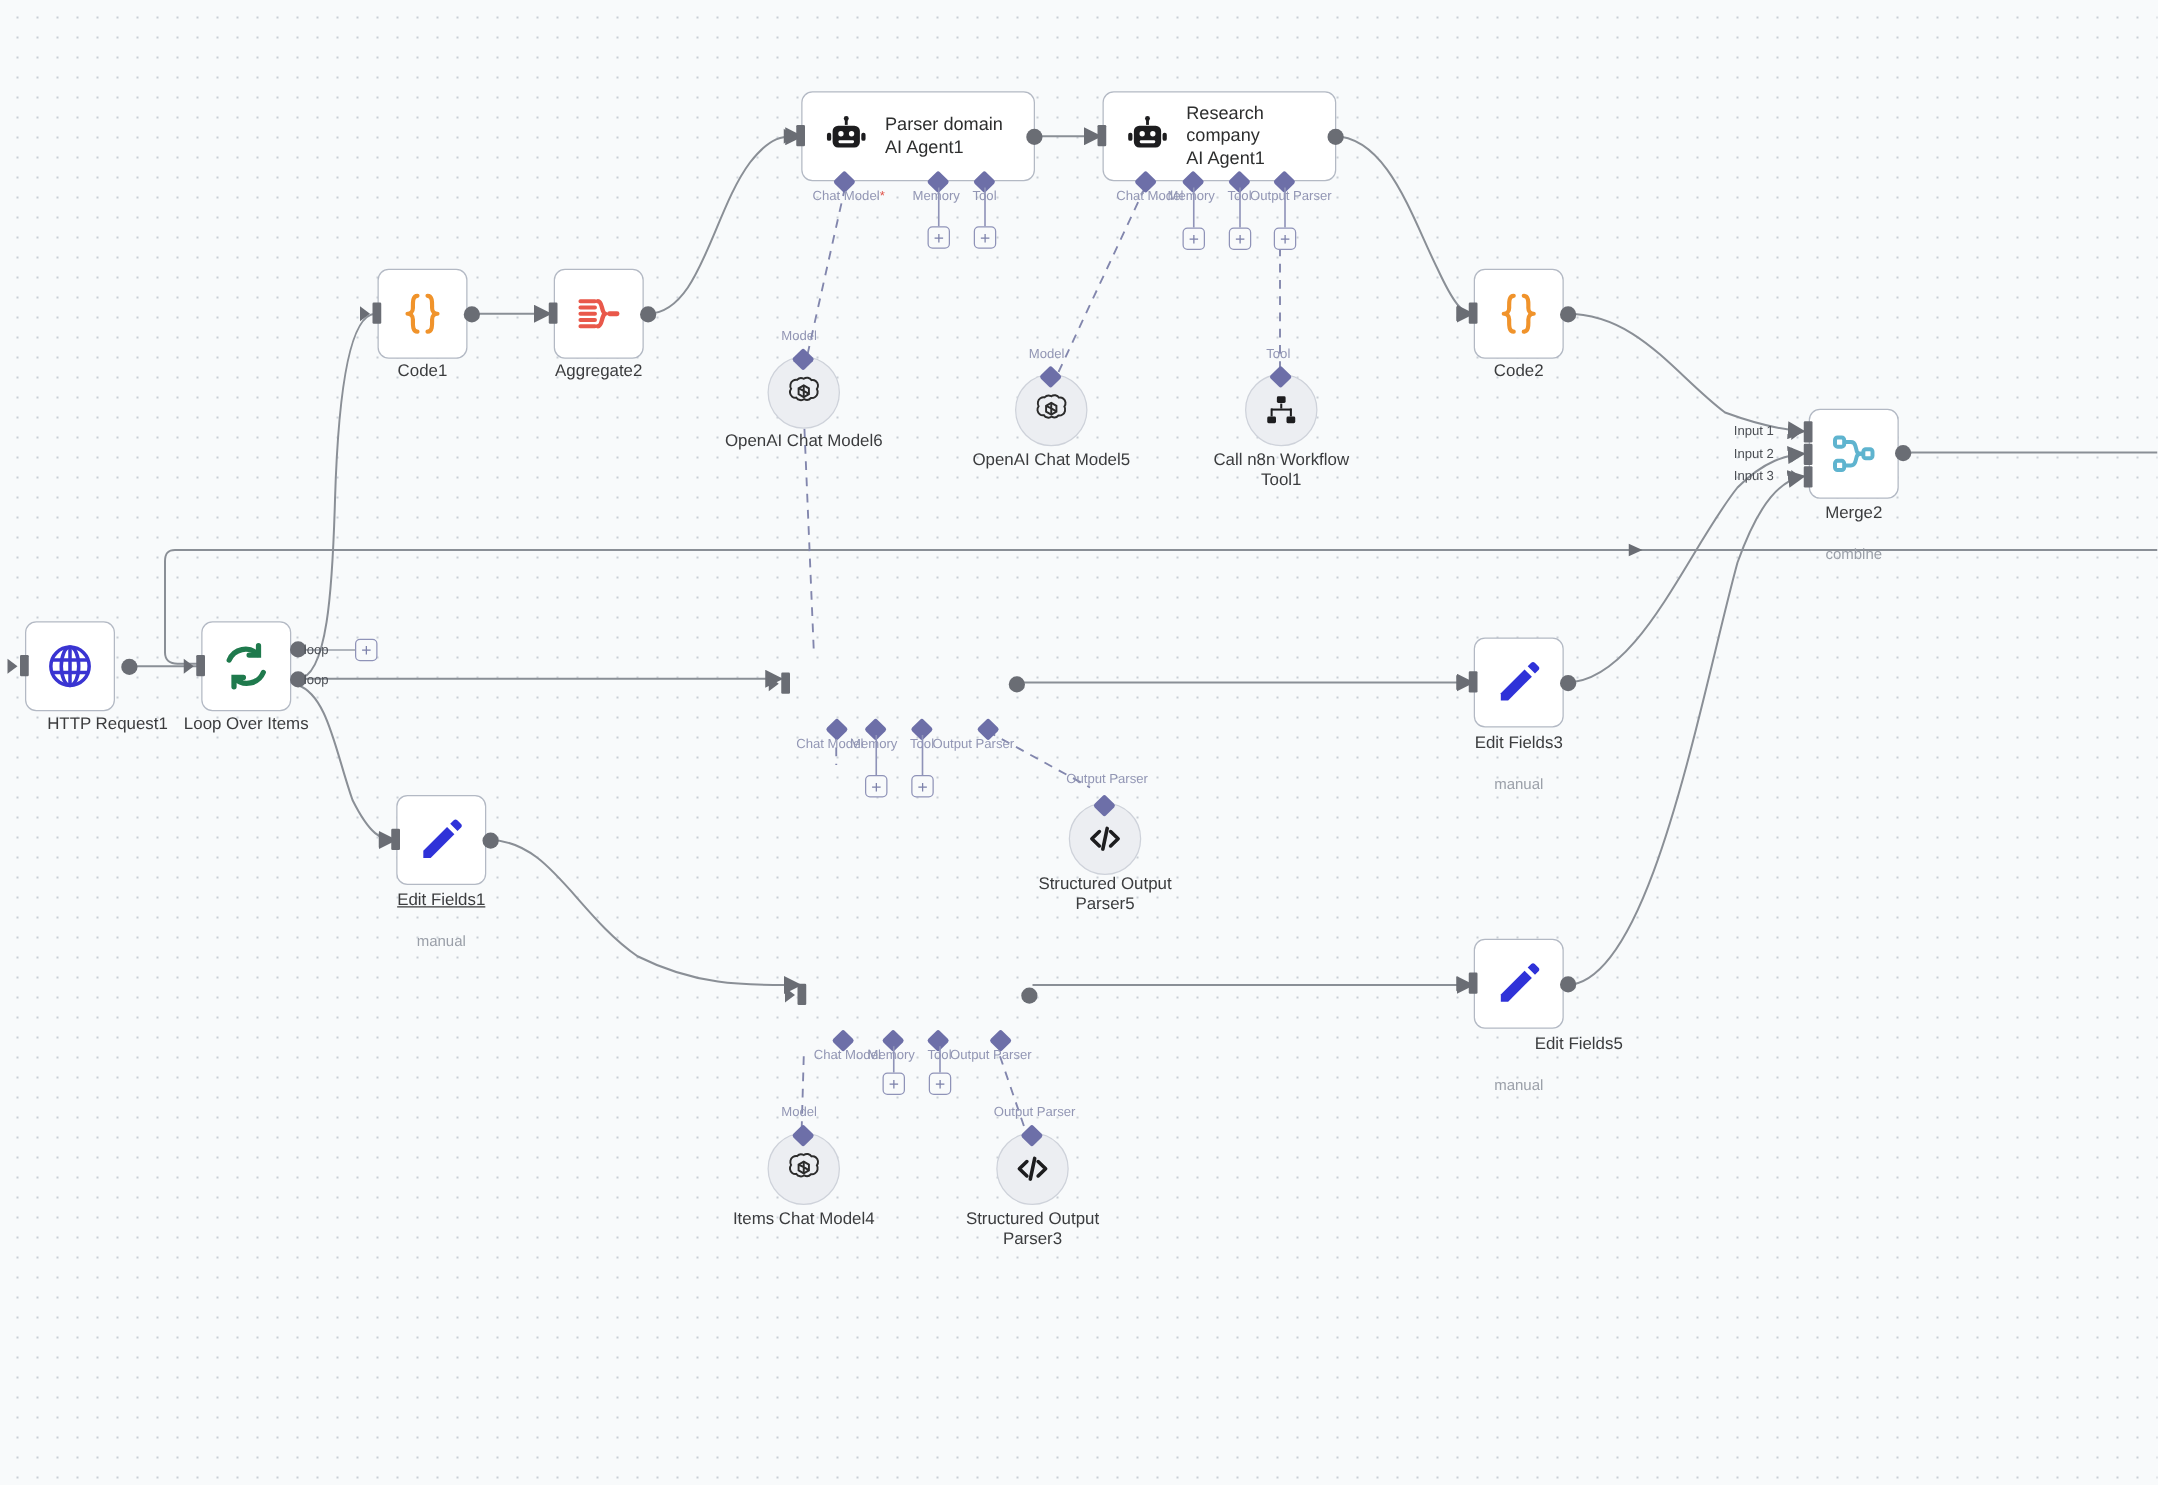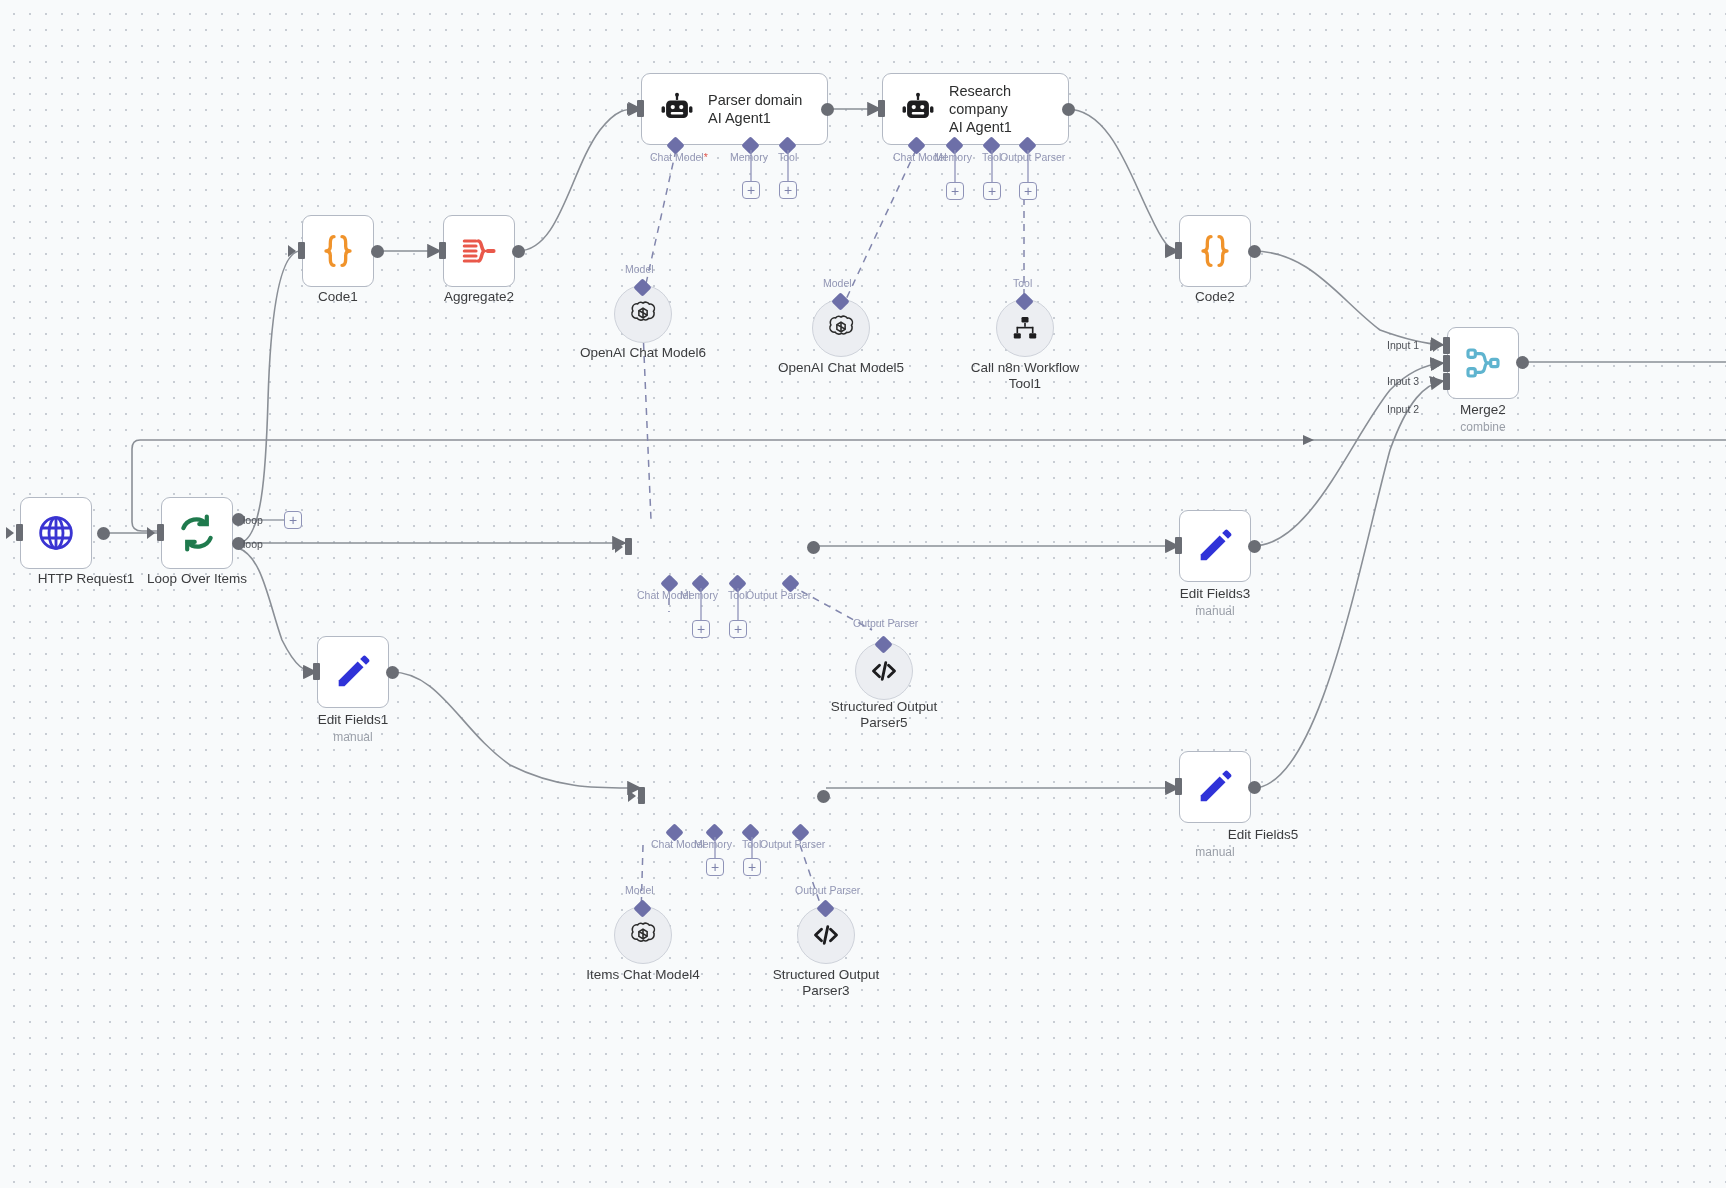--- a/index.html
+++ b/index.html
@@ -29,21 +29,21 @@
   .node.sq{width:72px;height:72px;display:flex;align-items:center;justify-content:center;}
   .node.agent{height:72px;display:flex;align-items:center;padding-left:18px;gap:14px;}
   .agent-title{
     font-size:14.5px;line-height:18px;color:#2d2e2e;white-space:pre-line;
   }
   .nodelabel{
     position:absolute;text-align:center;font-size:13.5px;color:#3b3c3e;
     white-space:pre-line;line-height:16px;
   }
   .nodesub{
-    position:absolute;text-align:center;font-size:12px;color:#9a9fa8;line-height:14px;
+    position:absolute;text-align:center;font-size:12px;color:#9a9fa8;line-height:14px;margin-top:16px;
   }
 
   
   .cnode{
     position:absolute;width:58px;height:58px;border-radius:50%;
     background:#eceef2;border:1px solid #ced2da;
     display:flex;align-items:center;justify-content:center;box-sizing:border-box;
   }
 
   
@@ -213,21 +213,21 @@
     <span>
       <svg class="icon" width="40" height="40" viewBox="0 0 24 24" fill="#2f32d8">
         <path d="M3.4 17.1 14.8 5.7l3.5 3.5L6.9 20.6H3.4z"></path>
         <path d="M16.3 4.2 18 2.5c.5-.5 1.2-.5 1.7 0l1.8 1.8c.5.5.5 1.2 0 1.7l-1.7 1.7z"></path>
       </svg>
     </span>
   </div>
   <div class="inport" style="left:313px;top:663px;"></div>
   <div class="intri" style="left:303px;top:666px;"></div>
   <div class="outdot" style="left:386px;top:666px;"></div>
-  <div class="nodelabel" style="left:267px;top:712px;width:172px;">Edit Fields1</div>
+  <div class="nodelabel" style="left:267px;top:712px;width:172px;text-decoration:underline;">Edit Fields1</div>
   <div class="nodesub" style="left:267px;top:730px;width:172px;">manual</div>
 
   <div class="node sq" style="left:1179px;top:510px;">
     <span>
       <svg class="icon" width="40" height="40" viewBox="0 0 24 24" fill="#2f32d8">
         <path d="M3.4 17.1 14.8 5.7l3.5 3.5L6.9 20.6H3.4z"></path>
         <path d="M16.3 4.2 18 2.5c.5-.5 1.2-.5 1.7 0l1.8 1.8c.5.5.5 1.2 0 1.7l-1.7 1.7z"></path>
       </svg>
     </span>
   </div>
@@ -262,21 +262,21 @@
       </svg>
     </span>
   </div>
   <div class="inport" style="left:1443px;top:337px;"></div>
   <div class="intri" style="left:1433px;top:340px;"></div>
   <div class="inport" style="left:1443px;top:355px;"></div>
   <div class="intri" style="left:1433px;top:358px;"></div>
   <div class="inport" style="left:1443px;top:373px;"></div>
   <div class="intri" style="left:1433px;top:376px;"></div>
   <div class="iolabel" style="left:1387px;top:339px;">Input 1</div>
-  <div class="iolabel" style="left:1387px;top:357px;margin-top:46px;">Input 2</div>
+  <div class="iolabel" style="left:1387px;top:357px;">Input 2</div>
   <div class="iolabel" style="left:1387px;top:375px;">Input 3</div>
   <div class="outdot" style="left:1516px;top:356px;"></div>
   <div class="nodelabel" style="left:1397px;top:402px;width:172px;">Merge2</div>
   <div class="nodesub" style="left:1397px;top:420px;width:172px;">combine</div>
 
   <div class="node agent" style="left:641px;top:73px;width:187px;">
     <span>
       <svg class="icon" width="34" height="34" viewBox="0 0 24 24" fill="#1d1d1f">
         <rect x="4.3" y="6" width="15.4" height="12.4" rx="3.1"></rect>
         <rect x="1.1" y="10" width="2.4" height="4.6" rx="1.1"></rect>

